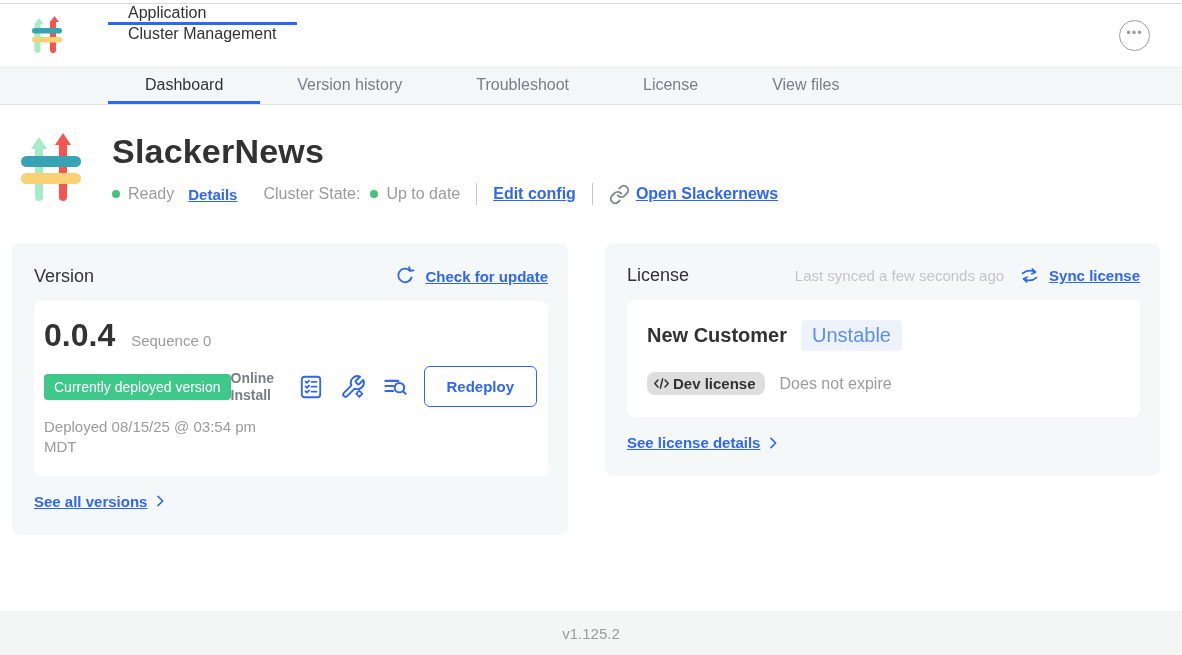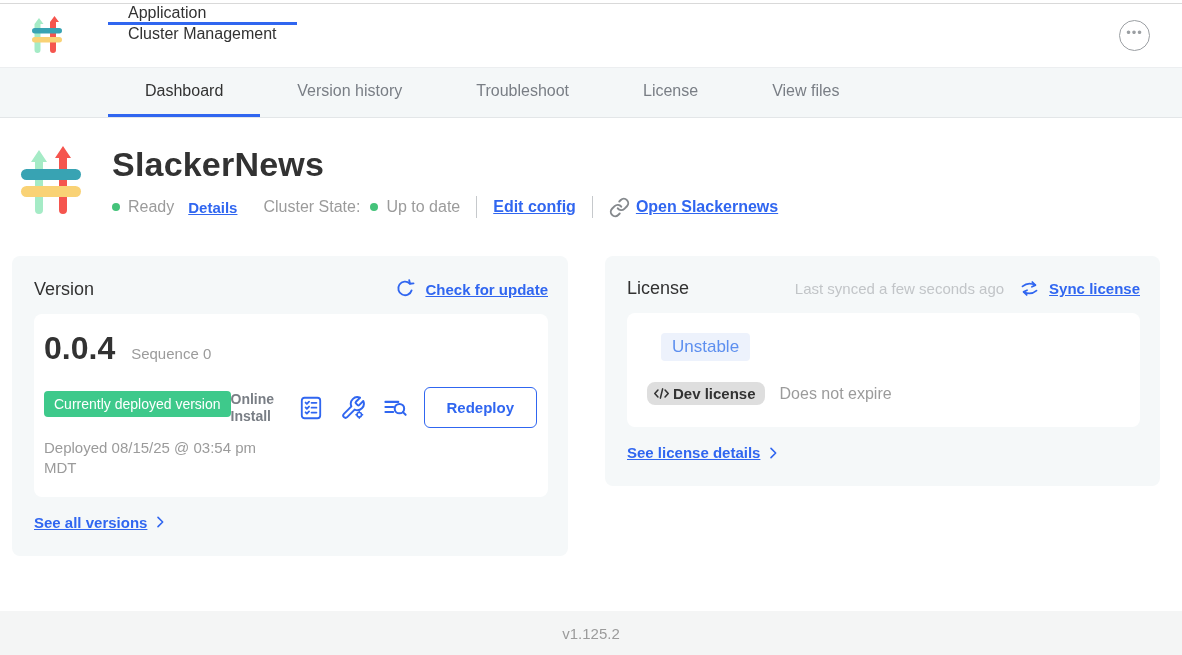--- a/index.html
+++ b/index.html
@@ -9,21 +9,21 @@
   
   .header { height:63px; background:#fff; display:flex; align-items:stretch; }
   .logo-sm { width:38px; height:42px; margin:10px 0 0 30px; }
   .header-tabs { display:flex; margin-left:40px;flex-direction:column; }
   .htab { display:flex; align-items:center; padding:0 20px; font-size:16px; color:#323232; border-bottom:3px solid transparent; cursor:pointer; }
   .htab.active { border-bottom-color:#3066f0; font-weight:500; }
   .header-right { margin-left:auto; display:flex; align-items:center; padding-right:32px; }
   .ellipsis-btn { width:31px; height:31px; border:1px solid #9b9fa3; border-radius:50%; display:flex; align-items:center; justify-content:center; color:#9b9fa3; font-size:13px; letter-spacing:1px; cursor:pointer; background:#fff; line-height:0; padding-bottom:6px; }
 
   
-  .subnav { height:51px; background:#f4f7f8; border-top:1px solid #eceef0; border-bottom:1px solid #e3e6e8; display:flex; padding-left:108px; }
+  .subnav { height:38px; background:#f4f7f8; border-top:1px solid #eceef0; border-bottom:1px solid #e3e6e8; display:flex; padding-left:108px; }
   .stab { display:flex; align-items:center; padding:0 37px; font-size:16px; color:#797e85; border-bottom:3px solid transparent; cursor:pointer; }
   .stab.active { color:#323232; font-weight:500; border-bottom-color:#3066f0; }
 
   
   .main { background:#fff; }
   .app-header { display:flex; padding:24px 0 0 17px; }
   .logo-lg { width:68px; height:80px; flex:0 0 auto; }
   .app-head-text { margin-left:27px; padding-top:3px; }
   .app-title { font-size:34px; font-weight:700; color:#323232; letter-spacing:.2px; }
   .status-row { display:flex; align-items:center; margin-top:12px; font-size:16px; color:#9b9b9b; }
@@ -41,32 +41,32 @@
   .card { background:#f5f8f9; border-radius:8px; width:556px; padding:22px 20px 24px 22px; }
   .card-head { display:flex; align-items:center; }
   .card-title { font-size:18px; font-weight:400; color:#323232; }
   .card-head-right { margin-left:auto; display:flex; align-items:center; gap:9px; font-size:15px; }
   .inner-card { background:#fff; border-radius:8px; margin-top:14px; padding:16px 16px 18px 10px; }
   .ver-row1 { display:flex; align-items:baseline; }
   .ver-num { font-size:32px; font-weight:700; color:#323232; }
   .seq { font-size:15px; color:#9b9b9b; margin-left:16px; }
   .ver-row2 { display:flex; align-items:center; margin-top:12px; }
   .badge-green { background:#3ec98b; color:#fff; font-size:14px; font-weight:500; padding:5px 10px; border-radius:4px; white-space:nowrap; }
-  .ver-actions { margin-left:auto; display:flex; align-items:center; gap:15px; padding-right:4px;margin-top:8px; }
+  .ver-actions { margin-left:auto; display:flex; align-items:center; gap:15px; padding-right:4px; }
   .install-type { font-size:14px; font-weight:700; color:#797e85; width:52px; line-height:1.15; }
   .icon-btn { width:27px; height:27px; display:flex; align-items:center; justify-content:center; cursor:pointer; }
   .redeploy-btn { background:#fff; border:1px solid #3066f0; color:#3066f0; font-weight:700; font-size:15px; border-radius:6px; padding:11px 22px; cursor:pointer; font-family:"Liberation Sans",sans-serif; }
   .deployed-at { font-size:15px; color:#9b9b9b; margin-top:10px; max-width:225px; line-height:1.35; }
   .card-footer-link { display:inline-flex; align-items:center; gap:5px; margin-top:17px; font-size:15px; }
 
   
   .lic-synced { color:#c2c5c8; font-size:15px; margin-right:6px;text-align:right; }
   .lic-row1 { display:flex; align-items:center; padding-left:10px; padding-top:4px; }
   .cust-name { font-size:20px; font-weight:700; color:#323232; }
-  .badge-channel { margin-left:14px; background:#edf2fc; color:#5d8fef; font-size:17px; padding:4px 11px; border-radius:4px; }
+  .badge-channel { margin-left:14px; background:#edf2fc; color:#5d8fef; font-size:20px; padding:4px 11px; border-radius:4px; }
   .lic-row2 { display:flex; align-items:center; margin-top:21px; padding-left:10px; padding-bottom:4px; }
   .badge-devlicense { background:#dedede; color:#323232; font-size:15px; font-weight:700; padding:3px 9px 3px 6px; border-radius:8px; display:inline-flex; align-items:center; gap:3px; }
   .expiry { font-size:16px; color:#9b9b9b; margin-left:15px; }
 
   
   .footer { position:absolute; left:0; bottom:0; width:100%; height:44px; background:#f4f5f5; display:flex; align-items:center; justify-content:center; }
   .footer-text { color:#9b9b9b; font-size:15px; }
 
   svg { display:block; }
 </style>
@@ -226,20 +226,21 @@
               <path d="M20 14.5 q -6.5 5.5 -14.5 1.5"></path>
                 <polyline points="8.8,19.4 5.2,15.9 9.2,14"></polyline>
             </svg>
             <span>Sync license</span>
           </a>
         </div>
       </div>
 
       <div class="inner-card">
         <div class="lic-row1">
+          <span class="cust-name">New Customer</span>
           <span class="badge-channel">Unstable</span>
         </div>
         <div class="lic-row2">
           <span class="badge-devlicense">
             <svg width="17" height="15" viewBox="0 0 24 20" fill="none" stroke="#323232" stroke-width="2.2" stroke-linecap="round" stroke-linejoin="round">
               <polyline points="7,5 2.5,10 7,15"></polyline>
                 <polyline points="17,5 21.5,10 17,15"></polyline>
                 <line x1="13.6" y1="3.5" x2="10.4" y2="16.5"></line>
             </svg>
             <span>Dev license</span>

